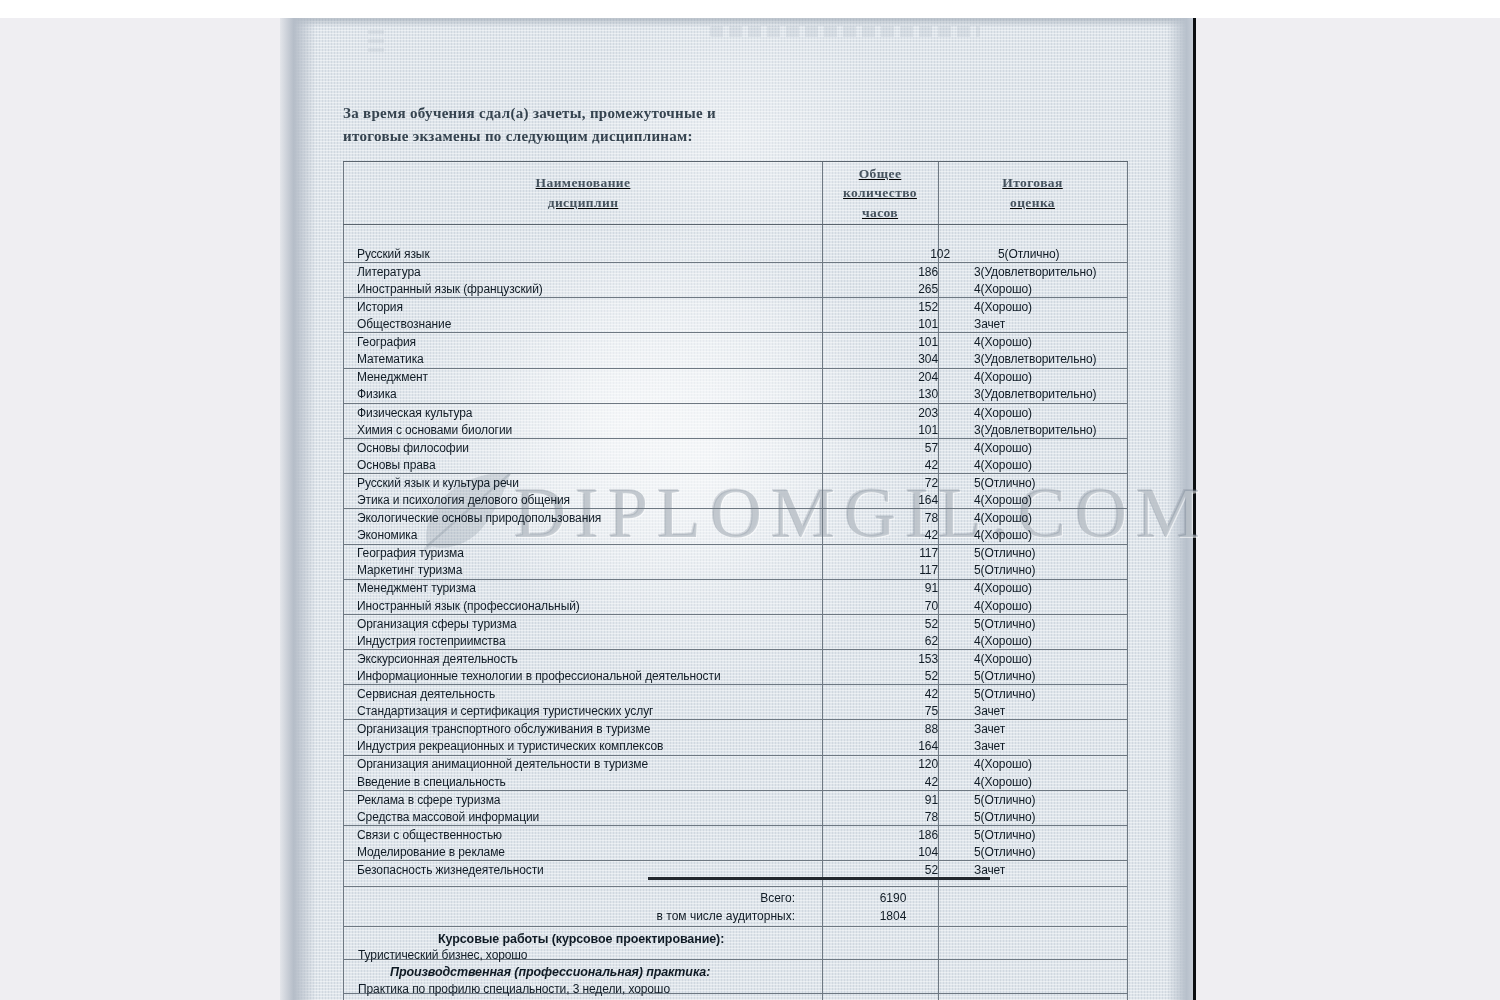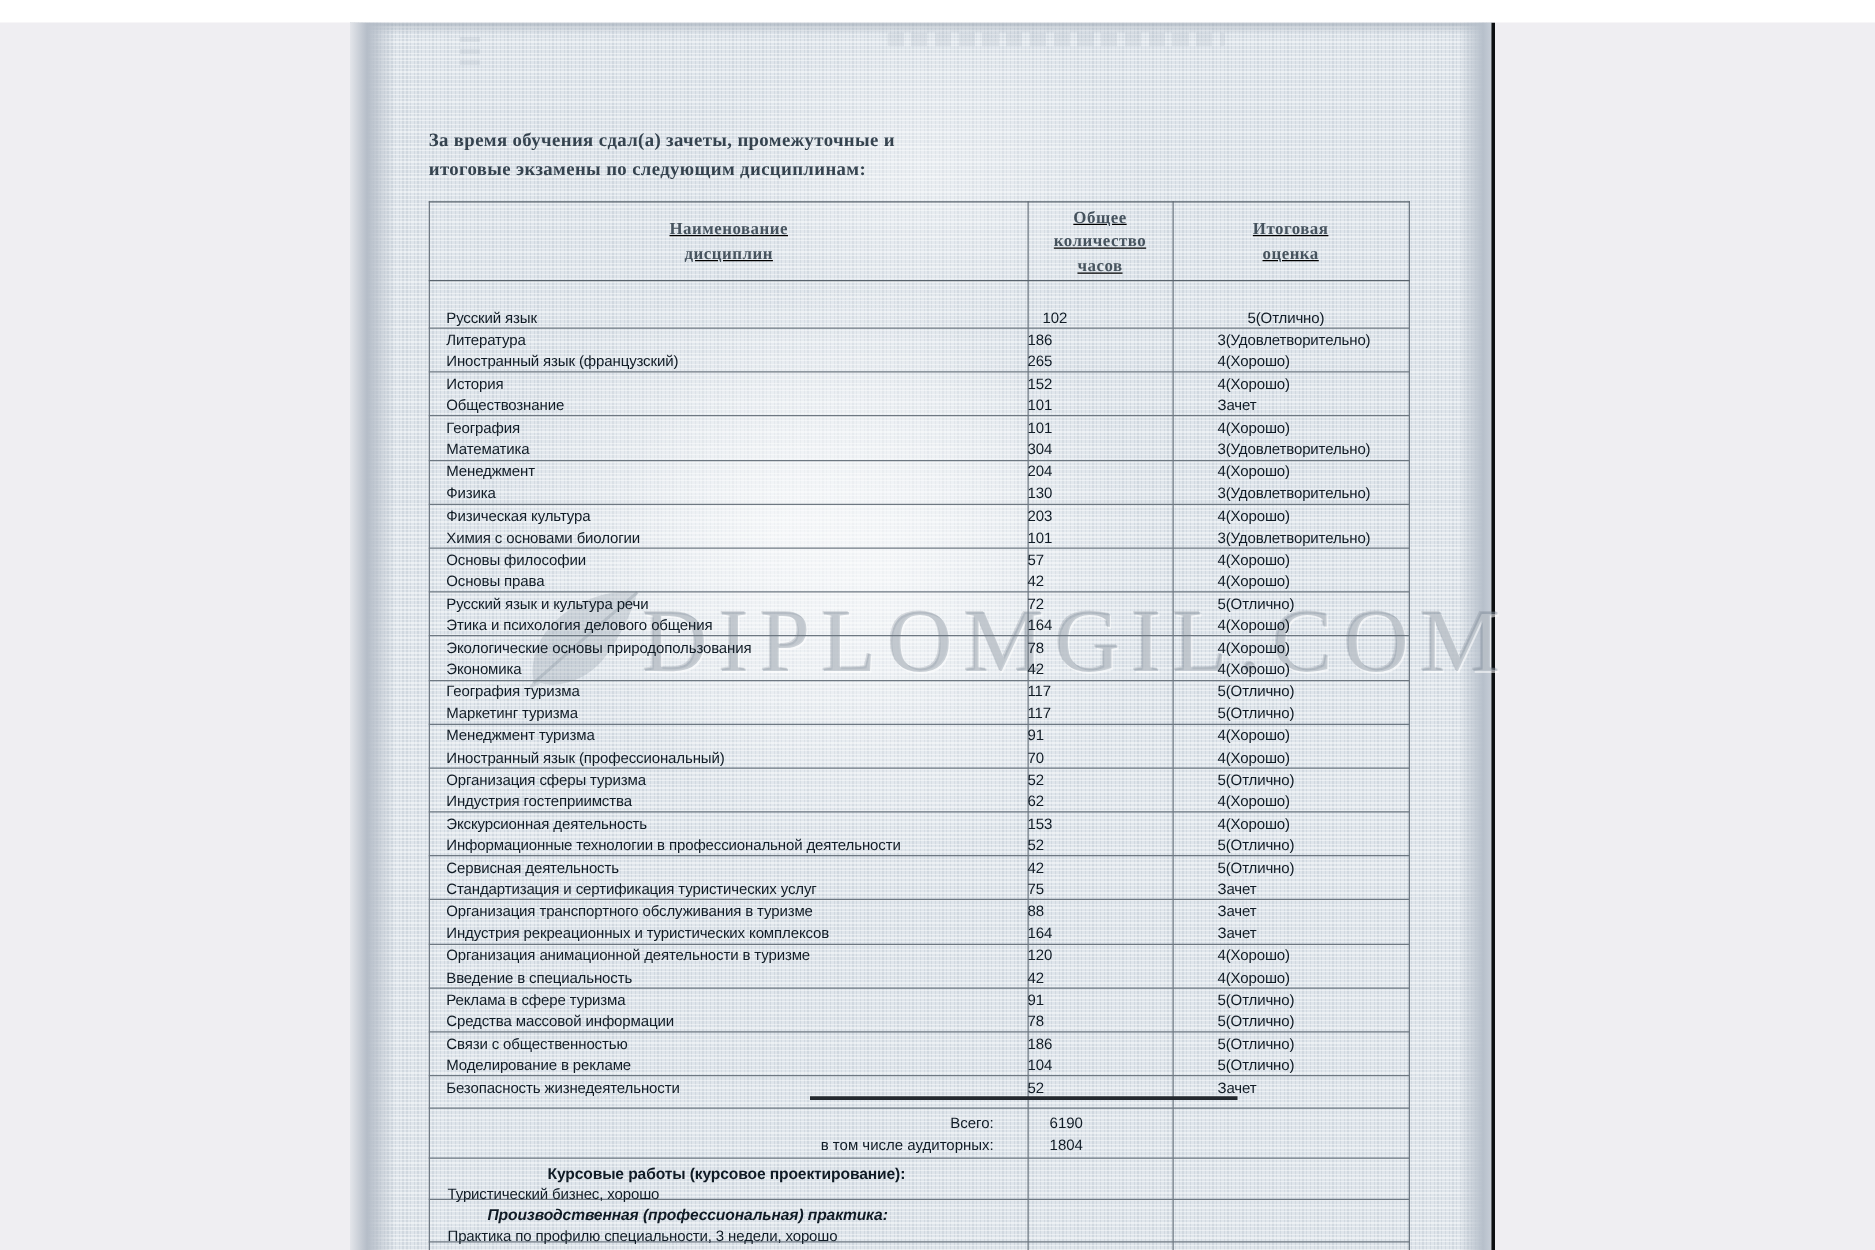--- a/index.html
+++ b/index.html
@@ -64,26 +64,26 @@
     font-family:"Liberation Serif",serif;font-weight:bold;font-size:13.5px;line-height:1.45;
     color:#46535e;letter-spacing:.4px;white-space:pre-line;}
 
   .tbody{position:absolute;top:63px;left:0;width:785px;}
   .trow{display:grid;grid-template-columns:479px 116px 190px;height:17.6px;align-items:center;
     font-size:12px;color:#101b25;letter-spacing:-0.1px;}
   .trow.first{height:40px;align-items:end;padding-bottom:1px;box-sizing:border-box;}
   .trow.sep{border-bottom:1px solid #6e7882;height:16.6px;}
   .trow.first.sep{height:39px;gap:12px;}
   .cell.name{padding-left:14px;white-space:nowrap;overflow:hidden;}
-  .cell.hours{text-align:left;}
+  .cell.hours{text-align:right;}
   .cell.grade{padding-left:36px;white-space:nowrap;}
 
   
   .totals-row{position:absolute;left:0;width:920px;height:18px;display:grid;
-    grid-template-columns:452px 143px 190px;align-items:center;font-size:12px;color:#101b25;}
+    grid-template-columns:452px 143px 190px;align-items:center;font-size:12px;color:#101b25;gap:40px;}
   .tr-1{top:728px;} .tr-2{top:746px;}
   .totals-label{text-align:right;}
   .totals-value{text-align:center;padding-right:27px;}
 
   .section-heading{position:absolute;left:47px;font-size:12.5px;font-weight:bold;color:#0f1a24;letter-spacing:-0.1px;}
   .section-item{position:absolute;left:15px;font-size:12px;color:#101b25;letter-spacing:-0.1px;}
   .sh-1{top:771px;padding-left:48px;} .si-1{top:787px;}
   .sh-2{top:804px;font-style:italic;} .si-2{top:821px;} .si-3{top:839px;}
 </style>
 </head>

